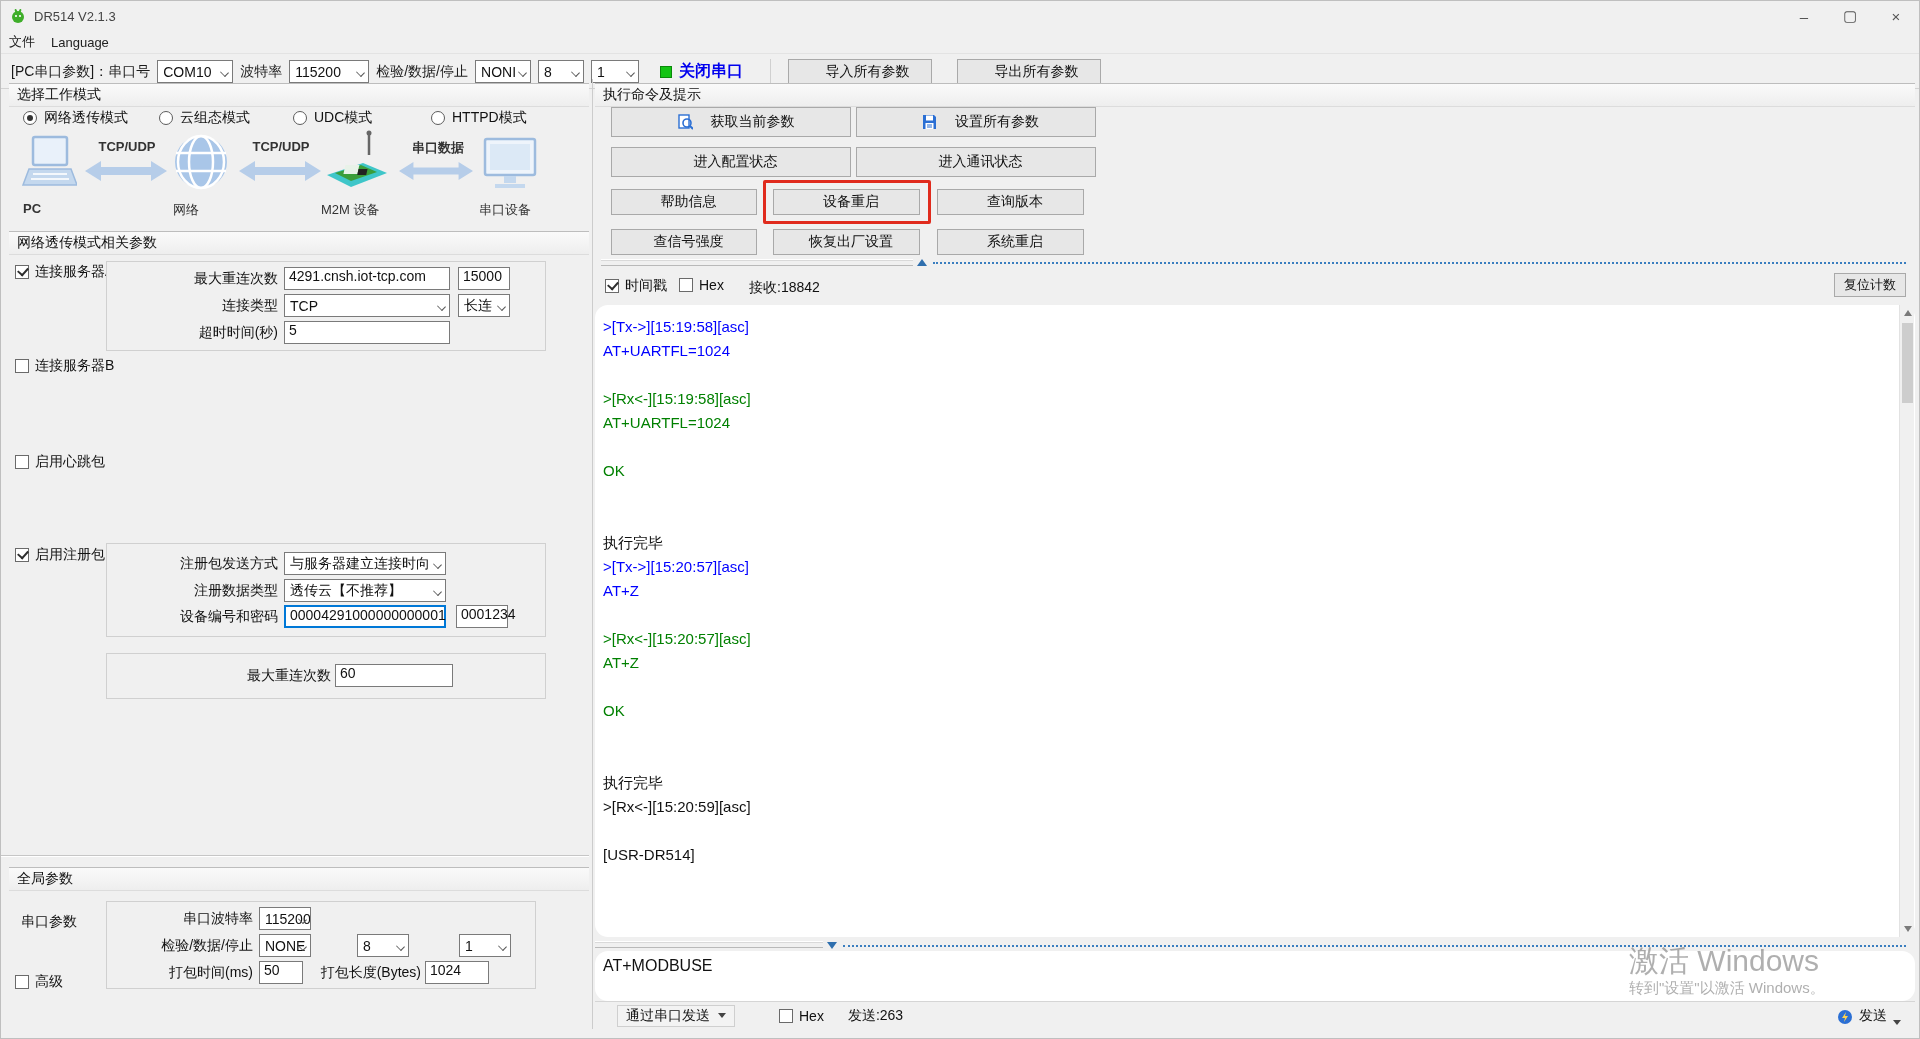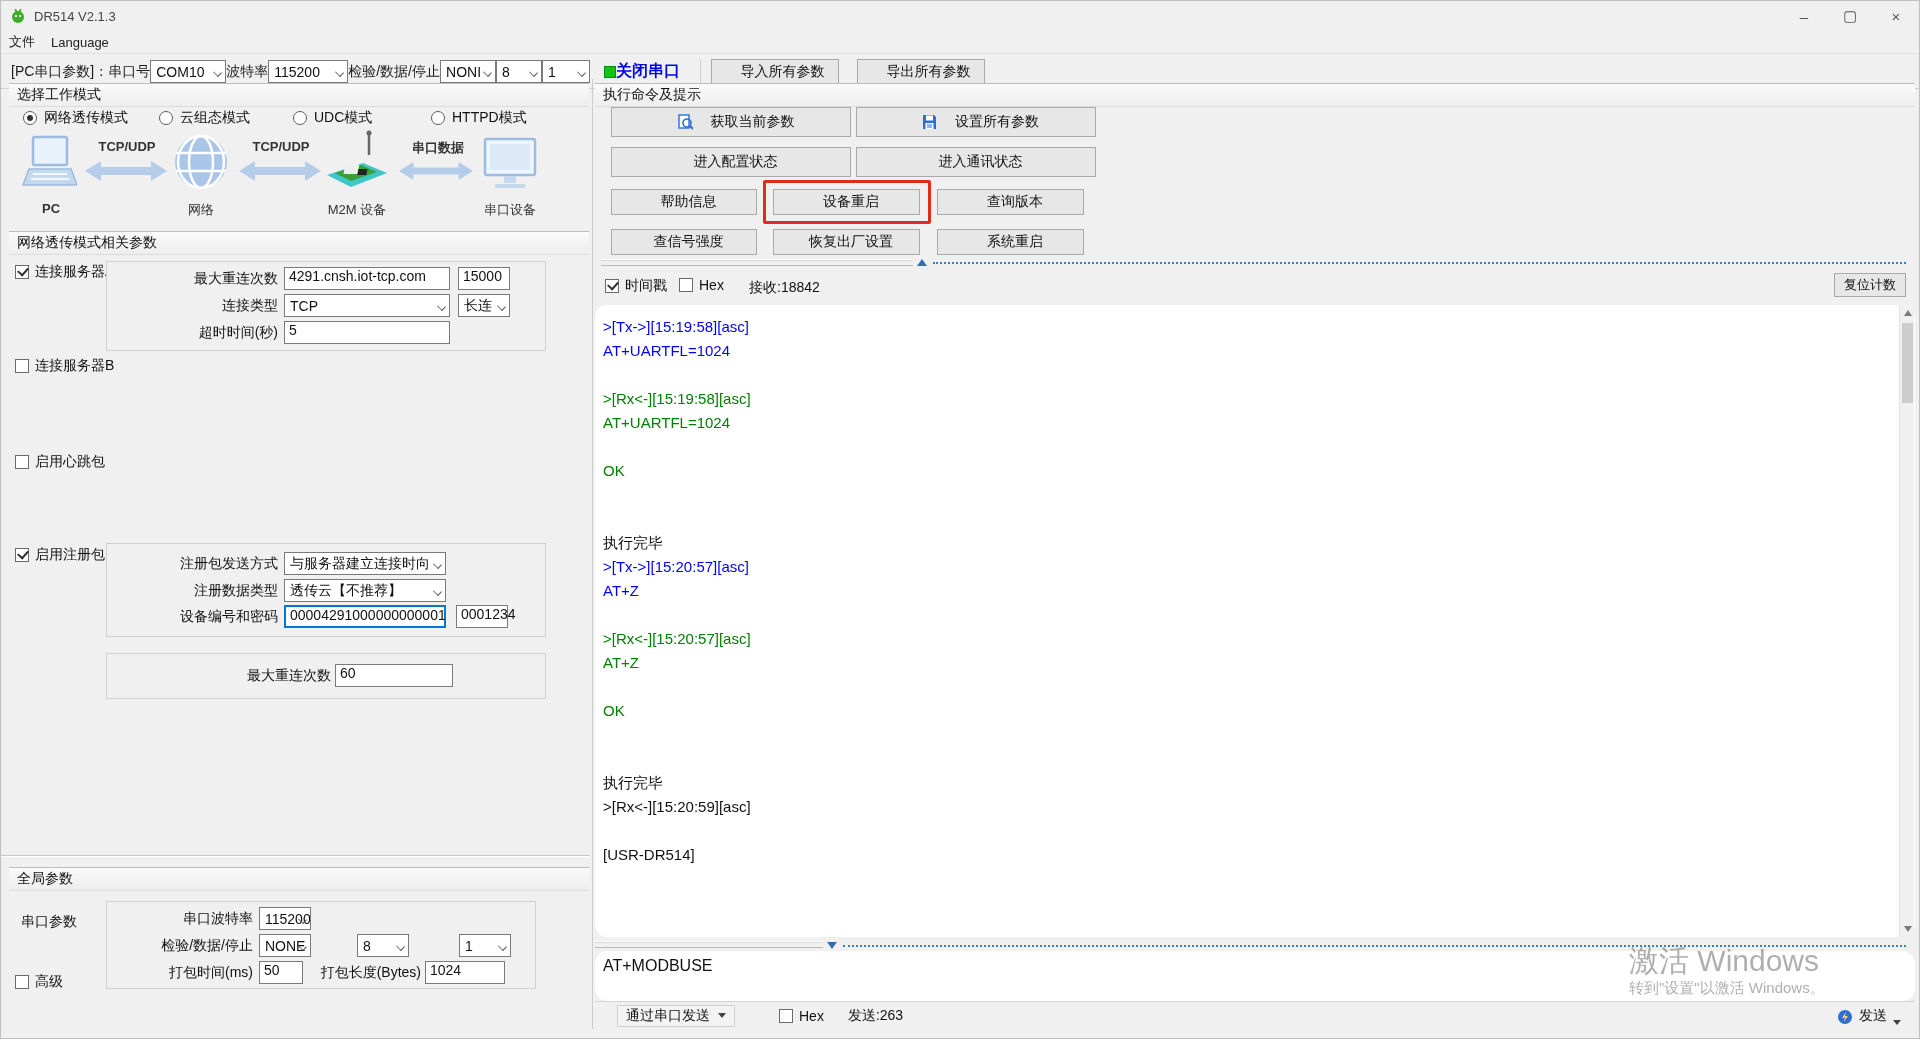--- a/index.html
+++ b/index.html
@@ -10,46 +10,46 @@
   
   .titlebar { position:absolute; left:0; top:0; width:100%; height:30px; background:#f0f0f0; display:flex; align-items:center; }
   .app-icon { width:16px; height:16px; margin:0 8px 0 9px; }
   .title-text { font-size:13px; color:#444; }
   .win-controls { position:absolute; right:0; top:0; display:flex; }
   .win-btn { width:46px; height:30px; display:flex; align-items:center; justify-content:center; font-size:15px; color:#555; }
   .menubar { position:absolute; left:0; top:30px; width:100%; height:23px; background:#f0f0f0; display:flex; align-items:center; border-bottom:1px solid #e3e3e3; }
   .menu-item { font-size:13px; color:#222; padding:0 8px; }
 
   
-  .toolbar { position:absolute; left:0; top:54px; width:100%; height:34px; display:flex; align-items:center; padding-left:10px; border-bottom:1px solid #d2d2d2; }
+  .toolbar { position:absolute; left:0; top:54px; width:100%; height:34px; display:flex; align-items:center; padding-left:10px; gap:7px; border-bottom:1px solid #d2d2d2; }
   .tb-label { font-size:14px; color:#1a1a1a; white-space:nowrap; }
   .sel { position:relative; background:#fff; border:1px solid #7a7a7a; height:23px; font-size:14px; color:#111; display:flex; align-items:center; padding:0 16px 0 5px; white-space:nowrap; overflow:hidden; }
   .sel .chev { position:absolute; right:4px; top:8px; width:7px; height:7px; border-right:1px solid #555; border-bottom:1px solid #555; transform:rotate(45deg) scale(1,.8); transform-origin:center; }
   .status-dot { width:12px; height:12px; background:#13c413; border:1px solid #0a8a0a; margin-left:14px; }
   .close-serial { font-size:16px; font-weight:bold; color:#0000ee; margin-right:10px; }
   .tb-sep { width:1px; height:26px; background:#d0d0d0; margin:0 10px; }
   .btn { background:#e7e7e7; border:1px solid #a9a9a9; font-size:14px; color:#111; display:flex; align-items:center; justify-content:center; }
-  .tb-btn { width:128px; height:26px; margin-right:18px;padding-left:15px; }
+  .tb-btn { width:144px; height:26px; margin-right:18px;padding-left:15px; }
 
   
   .hdrbar { position:absolute; height:24px; background:linear-gradient(#fafafa,#eeeeee); border-top:1px solid #bdbdbd; border-bottom:1px solid #dcdcdc; font-size:14px; color:#111; display:flex; align-items:center; padding-left:8px; }
   .chk { position:absolute; display:flex; align-items:center; gap:6px; font-size:14px; color:#111; }
   .chk .box { width:14px; height:14px; background:#fff; border:1px solid #6a6a6a; position:relative; flex:none; }
   .chk.on .box:after { content:""; position:absolute; left:2px; top:1px; width:8px; height:5px; border-left:2px solid #2d2d2d; border-bottom:2px solid #2d2d2d; transform:rotate(-48deg); }
   .radio { display:flex; align-items:center; gap:7px; font-size:14px; color:#111; }
   .radio .dot { width:14px; height:14px; border-radius:50%; background:#fff; border:1px solid #5c5c5c; position:relative; flex:none; }
   .radio.on .dot:after { content:""; position:absolute; left:3px; top:3px; width:6px; height:6px; border-radius:50%; background:#333; }
   .gbox { position:absolute; border:1px solid #d0d0d0; background:#f0f0f0; }
   .frow { position:absolute; display:flex; align-items:center; }
   .flabel { font-size:14px; color:#111; text-align:right; white-space:nowrap; }
   .inp { background:#fff; border:1px solid #7a7a7a; height:23px; font-size:14px; color:#111; padding:0 4px; font-family:"Liberation Sans",sans-serif; }
   .inp.focus { border:2px solid #0078d7; }
 
   
-  .diagram-label { position:absolute; font-size:13px; color:#333; text-align:center; }
+  .diagram-label { position:absolute; font-size:13px; color:#333; }
   .arrow-label { position:absolute; font-size:13px; font-weight:bold; color:#333; text-align:center; }
   .sep3d { position:absolute; height:2px; border-top:1px solid #c6c6c6; border-bottom:1px solid #ffffff; }
   .v-divider { position:absolute; left:591px; top:78px; width:1px; height:950px; background:#cccccc; }
 
   
   .cmdbtn { position:absolute; background:#e7e7e7; border:1px solid #a9a9a9; font-size:14px; color:#111; display:flex; align-items:center; justify-content:center; gap:18px;padding-left:9px; }
   .red-box { position:absolute; border:3px solid #e02b1d; border-radius:2px; background:transparent; }
   .splitter { position:absolute; height:7px; background:#f0f0f0; border-top:1px solid #ffffff; border-bottom:1px solid #b9b9b9; box-shadow:inset 0 1px 0 #d9d9d9; }
   .dotline { position:absolute; border-top:2px dotted #3a7ebf; }
   .tri-up { width:0; height:0; border-left:5px solid transparent; border-right:5px solid transparent; border-bottom:7px solid #2f6fae; position:absolute; }
@@ -283,21 +283,21 @@
       </div>
     <div class="sel" style="width:52px; margin-left:50px;">
         <span>1</span>
         <span class="chev"></span>
       </div>
   </div>
   <div class="frow" style="left:112px; top:960px; width:418px;">
     <span class="flabel" style="width:140px;">打包时间(ms)</span>
     <div class="inp" style="width:44px; margin-left:6px;">50</div>
     <span class="flabel" style="width:118px;">打包长度(Bytes)</span>
-    <div class="inp" style="width:80px; margin-left:4px;">1024</div>
+    <div class="inp" style="width:64px; margin-left:4px;">1024</div>
   </div>
   <div class="chk" style="left:14px; top:972px;">
     <span class="box"></span>
       <span>高级</span>
   </div>
 
   <div class="hdrbar" style="left:594px; top:82px; width:1320px;">执行命令及提示</div>
 
   <div class="cmdbtn" style="left:610px; top:106px; width:240px; height:30px;">
     <svg width="16" height="16" viewBox="0 0 16 16">

